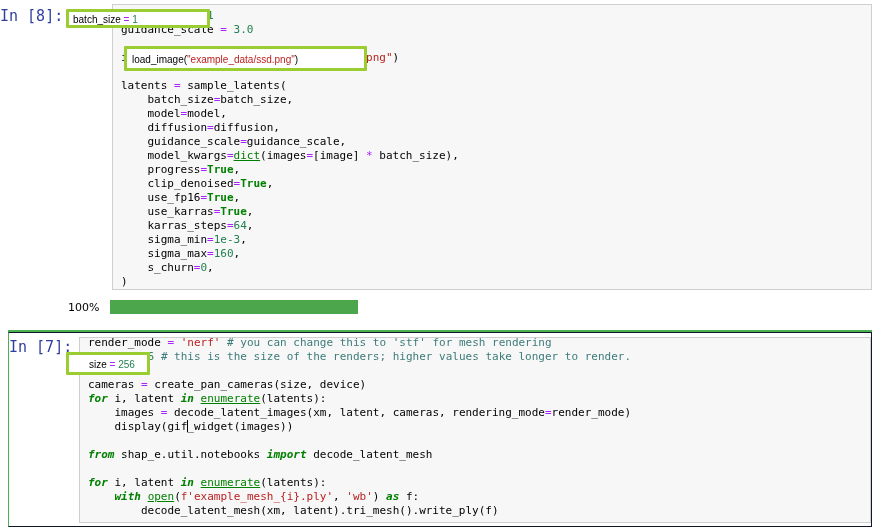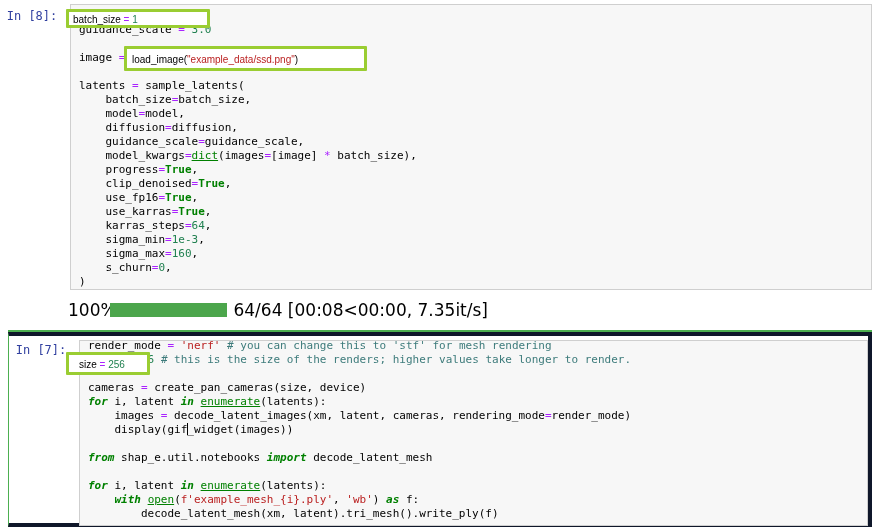--- a/index.html
+++ b/index.html
@@ -23,35 +23,35 @@
     height: 529px;
   }
 
   .cell {
     position: absolute;
     display: flex;
     align-items: flex-start;
   }
 
   .cell-selected {
-    border: 4px solid #0f172a;
+    border: 1px solid #0f172a;
     border-left: 1px solid #4caf50;
     box-sizing: border-box;
     background: #ffffff;
   }
 
   .prompt {
     width: 64px;
     min-width: 64px;
-    text-align: center;
+    text-align: left;
     padding-right: 6px;
     padding-top: 5px;
     color: #303f9f;
     font-family: "DejaVu Sans Mono", monospace;
-    font-size: 12px;
+    font-size: 15px;
     line-height: 14px;
     white-space: pre;
     user-select: none;
   }
 
   .input-area {
     flex: 1;
     background: #f7f7f7;
     border: 1px solid #cfcfcf;
     box-sizing: border-box;
@@ -89,21 +89,21 @@
     vertical-align: -2px;
     margin: 0 -0.5px;
   }
 
   
   .output-row {
     position: absolute;
     display: flex;
     align-items: center;
     font-family: "DejaVu Sans", sans-serif;
-    font-size: 17px;
+    font-size: 11px;
     color: #000000;
   }
   .pbar-pct {
     width: 38px;
     text-align: left;
     padding-right: 4px;
     white-space: nowrap;
   }
   .pbar-track {
     height: 14px;
@@ -142,47 +142,46 @@
     background: #4caf50;
   }
 </style>
 </head>
 <body>
 
 <div class="notebook">
 
   <div class="cell" style="left:0px; top:4px; width:872px;">
     <div class="prompt">In [8]:</div>
-    <div class="input-area" style="width:802px; height:286px;">
+    <div class="input-area" style="width:802px; height:286px;margin-left:42px;">
       <pre class="code"><span class="ln"><span class="plain">batch_size </span><span class="op">=</span><span class="plain"> </span><span class="num">1</span></span><span class="ln"><span class="plain">guidance_scale </span><span class="op">=</span><span class="plain"> </span><span class="num">3.0</span></span><span class="ln"> </span><span class="ln"><span class="plain">image </span><span class="op">=</span><span class="plain"> load_image(</span><span class="str">"example_data/ssd.png"</span><span class="plain">)</span></span><span class="ln"> </span><span class="ln"><span class="plain">latents </span><span class="op">=</span><span class="plain"> sample_latents(</span></span><span class="ln"><span class="plain">    batch_size</span><span class="op">=</span><span class="plain">batch_size,</span></span><span class="ln"><span class="plain">    model</span><span class="op">=</span><span class="plain">model,</span></span><span class="ln"><span class="plain">    diffusion</span><span class="op">=</span><span class="plain">diffusion,</span></span><span class="ln"><span class="plain">    guidance_scale</span><span class="op">=</span><span class="plain">guidance_scale,</span></span><span class="ln"><span class="plain">    model_kwargs</span><span class="op">=</span><span class="nb">dict</span><span class="plain">(images</span><span class="op">=</span><span class="plain">[image] </span><span class="op">*</span><span class="plain"> batch_size),</span></span><span class="ln"><span class="plain">    progress</span><span class="op">=</span><span class="bnt">True</span><span class="plain">,</span></span><span class="ln"><span class="plain">    clip_denoised</span><span class="op">=</span><span class="bnt">True</span><span class="plain">,</span></span><span class="ln"><span class="plain">    use_fp16</span><span class="op">=</span><span class="bnt">True</span><span class="plain">,</span></span><span class="ln"><span class="plain">    use_karras</span><span class="op">=</span><span class="bnt">True</span><span class="plain">,</span></span><span class="ln"><span class="plain">    karras_steps</span><span class="op">=</span><span class="num">64</span><span class="plain">,</span></span><span class="ln"><span class="plain">    sigma_min</span><span class="op">=</span><span class="num">1e-3</span><span class="plain">,</span></span><span class="ln"><span class="plain">    sigma_max</span><span class="op">=</span><span class="num">160</span><span class="plain">,</span></span><span class="ln"><span class="plain">    s_churn</span><span class="op">=</span><span class="num">0</span><span class="plain">,</span></span><span class="ln"><span class="plain">)</span></span></pre>
     </div>
   </div>
 
   <div class="output-row" style="left:68px; top:300px; width:420px;">
     <span class="pbar-pct">100%</span>
     <span class="pbar-track" style="width:248px;">
       <span class="pbar-fill" style="display:block;width:100%;"></span>
     </span>
-    <span class="pbar-meta">64/64 [00:08&lt;00:00, 7.35it/s]</span>
   </div>
 
   <div class="sel-strip" style="left:8px; top:330px; width:864px; height:2px;"></div>
 
   <div class="cell cell-selected" style="left:8px; top:332px; width:864px; height:195px; padding-top:4px;">
     <div class="prompt" style="padding-top:3px;">In [7]:</div>
     <div class="input-area" style="width:786px; height:186px; padding-top:0px; margin-top:0px;">
       <pre class="code" style="margin-top:-2px;"><span class="ln"><span class="plain">render_mode </span><span class="op">=</span><span class="plain"> </span><span class="str">'nerf'</span><span class="plain"> </span><span class="cmt"># you can change this to 'stf' for mesh rendering</span></span><span class="ln"><span class="plain">size </span><span class="op">=</span><span class="plain"> </span><span class="num">256</span><span class="plain"> </span><span class="cmt"># this is the size of the renders; higher values take longer to render.</span></span><span class="ln"> </span><span class="ln"><span class="plain">cameras </span><span class="op">=</span><span class="plain"> create_pan_cameras(size, device)</span></span><span class="ln"><span class="kw">for</span><span class="plain"> i, latent </span><span class="kw">in</span><span class="plain"> </span><span class="nb">enumerate</span><span class="plain">(latents):</span></span><span class="ln"><span class="plain">    images </span><span class="op">=</span><span class="plain"> decode_latent_images(xm, latent, cameras, rendering_mode</span><span class="op">=</span><span class="plain">render_mode)</span></span><span class="ln"><span class="plain">    display(gif</span><span class="caret"></span><span class="plain">_widget(images))</span></span><span class="ln"> </span><span class="ln"><span class="kw">from</span><span class="plain"> shap_e.util.notebooks </span><span class="kw">import</span><span class="plain"> decode_latent_mesh</span></span><span class="ln"> </span><span class="ln"><span class="kw">for</span><span class="plain"> i, latent </span><span class="kw">in</span><span class="plain"> </span><span class="nb">enumerate</span><span class="plain">(latents):</span></span><span class="ln"><span class="plain">    </span><span class="kw">with</span><span class="plain"> </span><span class="nb">open</span><span class="plain">(</span><span class="str">f'example_mesh_{i}.ply'</span><span class="plain">, </span><span class="str">'wb'</span><span class="plain">) </span><span class="kw">as</span><span class="plain"> f:</span></span><span class="ln"><span class="plain">        decode_latent_mesh(xm, latent).tri_mesh().write_ply(f)</span></span></pre>
     </div>
   </div>
 
   <div class="annot" style="left:66px; top:9px; width:144px; height:19px;">
     <span class="annot-inner" style="left:4px; top:1px;"><span class="plain">batch_size </span><span class="op">=</span><span class="plain"> </span><span class="num">1</span></span>
   </div>
 
   <div class="annot" style="left:124px; top:46px; width:243px; height:25px;">
     <span class="annot-inner" style="left:5px; top:4px;"><span class="plain">load_image(</span><span class="str">"example_data/ssd.png"</span><span class="plain">)</span></span>
   </div>
 
   <div class="annot" style="left:66px; top:352px; width:84px; height:23px;">
-    <span class="annot-inner" style="left:10px; top:3px;"><span class="plain">size </span><span class="op">=</span><span class="plain"> </span><span class="num">256</span></span>
+    <span class="annot-inner" style="left:20px; top:3px;"><span class="plain">size </span><span class="op">=</span><span class="plain"> </span><span class="num">256</span></span>
   </div>
 
 </div>
 
 </body></html>

